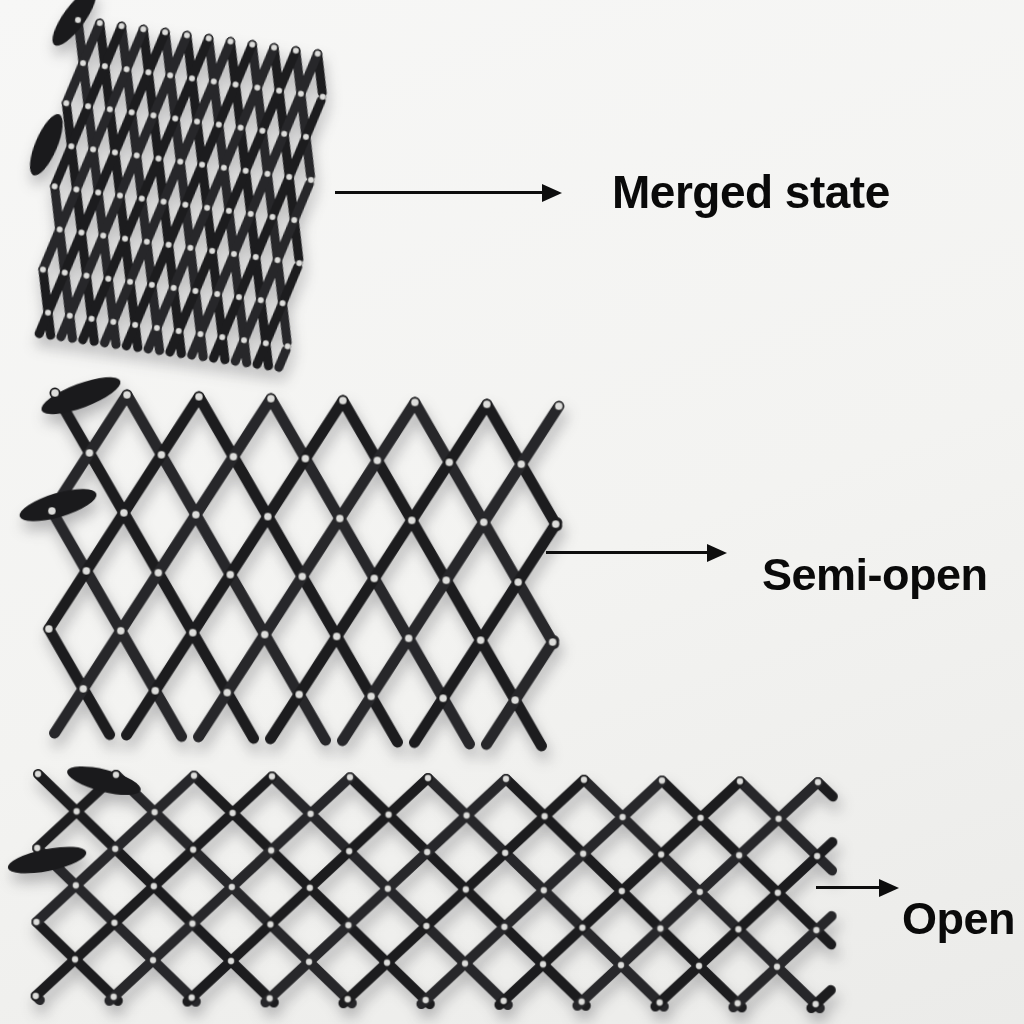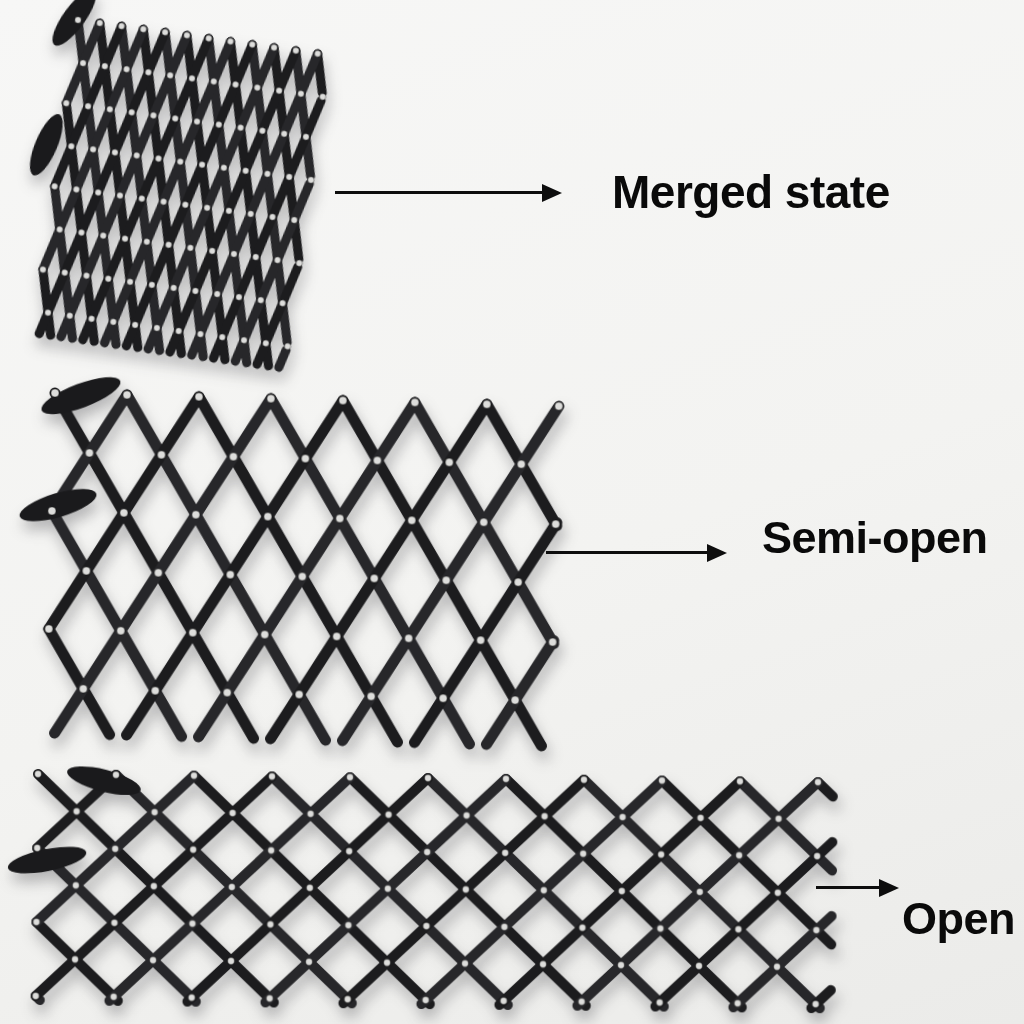--- a/index.html
+++ b/index.html
@@ -331,16 +331,16 @@
         <circle cx="702.0" cy="222.0" r="3.4" class="hole"></circle>
         <circle cx="780.0" cy="222.0" r="3.4" class="hole"></circle>
       </g>
     </svg>
 
   <div class="arrow" style="left:335px;top:191px;width:208px;"></div>
   <div class="arrow" style="left:546px;top:551px;width:162px;"></div>
   <div class="arrow" style="left:816px;top:886px;width:64px;"></div>
 
   <div class="state-label" style="left:612px;top:165px;">Merged state</div>
-  <div class="state-label" style="left:762px;top:512px;font-size:45px;">Semi-open</div>
+  <div class="state-label" style="left:762px;top:549px;font-size:45px;">Semi-open</div>
   <div class="state-label" style="left:902px;top:893px;font-size:45px;">Open</div>
 
 </div>
 
 </body></html>

